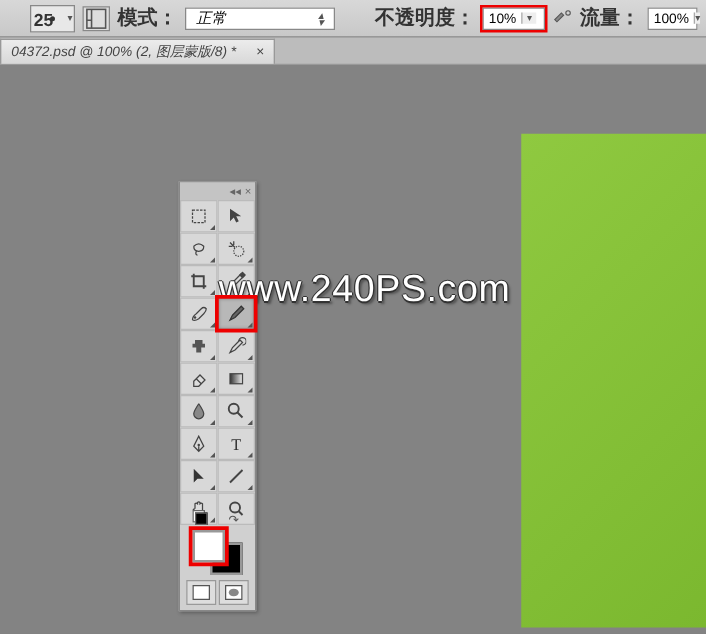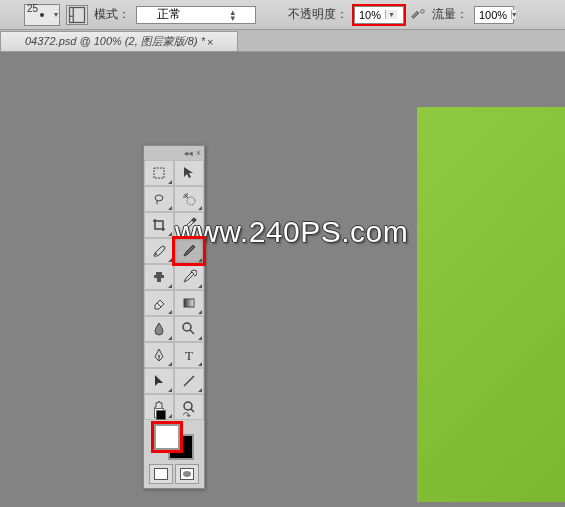--- a/index.html
+++ b/index.html
@@ -1,34 +1,34 @@
 <!DOCTYPE html>
 <html><head>
 <meta charset="utf-8">
 <style>
   * { box-sizing: border-box; margin: 0; padding: 0; }
   body { width: 565px; height: 507px; overflow: hidden; font-family: sans-serif; font-size: 11px; background: #838383; position: relative; }
   
   .options-bar { height: 30px; background: linear-gradient(#d8d8d8,#c8c8c8); border-bottom: 1px solid #999; display: flex; align-items: center; padding: 0 4px; gap: 6px; }
   .brush-preview-btn { width: 36px; height: 22px; background: #e8e8e8; border: 1px solid #888; display: flex; align-items: center; justify-content: center; position: relative; }
   .brush-dot { width: 4px; height: 4px; background: #333; border-radius: 50%; }
-  .brush-size-label { position: absolute; bottom: 11px; left: 2px; font-size: 10px; color: #333; }
+  .brush-size-label { position: absolute; bottom: 1px; left: 2px; font-size: 14px; color: #333; font-weight: bold; }
   .brush-dd { position: absolute; right: 1px; top: 5px; font-size: 8px; color: #555; }
   .panel-icon-btn { width: 22px; height: 20px; border: 1px solid #888; background: #ddd; display: flex; align-items: center; justify-content: center; }
-  .opt-label { color: #333; font-size: 12px; }
-  .mode-select { width: 120px; height: 18px; background: #fff; border: 1px solid #888; display: flex; align-items: center; justify-content: space-between; padding: 0 20px; font-size: 12px; }
+  .opt-label { color: #333; font-size: 16px; font-weight: bold; }
+  .mode-select { width: 120px; height: 18px; background: #fff; border: 1px solid #888; display: flex; align-items: center; justify-content: space-between; padding: 0 8px; font-size: 12px; font-style: italic; }
   .dd-arrows { font-size: 9px; color: #555; line-height: 6px; }
   .num-input { height: 18px; background: #fff; border: 1px solid #888; display: flex; align-items: center; }
   .num-input span { padding: 16px 4px; font-size: 11px; }
   .num-input .dd { width: 12px; border-left: 1px solid #aaa; background: #eee; text-align: center; font-size: 8px; color: #555; }
   .red-box { outline: 2px solid #e00; outline-offset: 0; }
   .airbrush-icon svg { width: 16px; height: 14px; }
   
   .tab-bar { height: 22px; background: #bcbcbc; border-bottom: 1px solid #999; display: flex; align-items: flex-end; }
-  .doc-tab { height: 20px; background: linear-gradient(#ececec,#d8d8d8); border: 1px solid #999; border-bottom: none; display: flex; align-items: center; padding: 0 24px; font-size: 11px; font-style: italic; color: #444; gap: 2px; }
+  .doc-tab { height: 20px; background: linear-gradient(#ececec,#d8d8d8); border: 1px solid #999; border-bottom: none; display: flex; align-items: center; padding: 0 8px; font-size: 11px; font-style: italic; color: #444; gap: 16px; }
   .doc-tab .close { font-style: normal; font-size: 11px; cursor: pointer; }
   
   .canvas-area { position: absolute; top: 52px; left: 0; right: 0; bottom: 0; background: #838383; }
   .green-rect { position: absolute; top: 55px; left: 417px; width: 148px; height: 395px; background: linear-gradient(135deg,#8fc940,#7bb82f); }
   
   .tool-panel { position: absolute; top: 145px; left: 143px; width: 62px; background: #d0d0d0; border: 1px solid #888; box-shadow: 1px 1px 3px rgba(0,0,0,0.3); }
   .tool-header { height: 14px; background: #c4c4c4; display: flex; justify-content: flex-end; align-items: center; padding: 0 3px; gap: 3px; }
   .tool-header span { font-size: 9px; color: #666; }
   .tool-grid { display: grid; grid-template-columns: 1fr 1fr; }
   .tool-cell { height: 26px; border: 1px solid #bbb; background: #d8d8d8; display: flex; align-items: center; justify-content: center; position: relative; }

